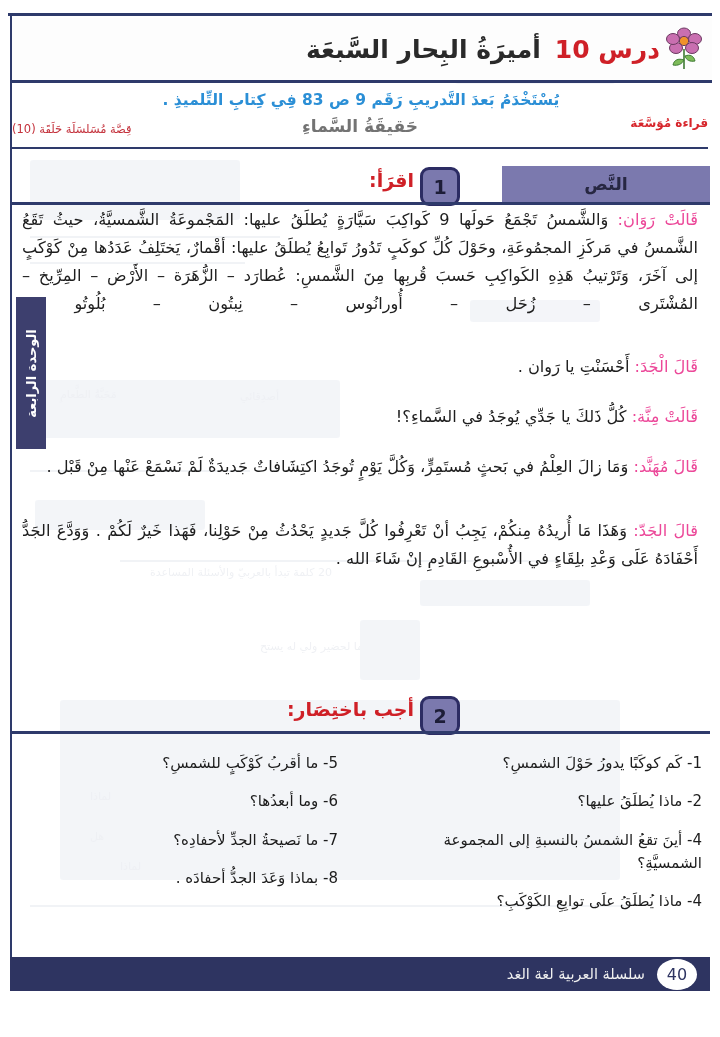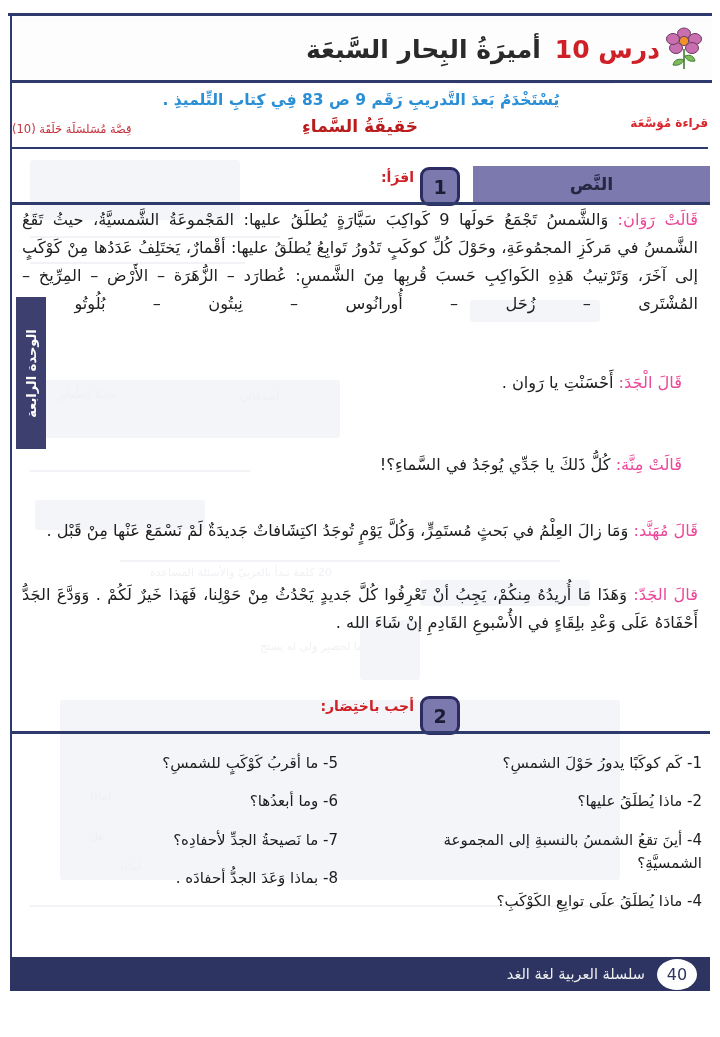--- a/index.html
+++ b/index.html
@@ -125,21 +125,21 @@
     justify-content: space-between;
     z-index: 3;
   }
   .meta-right {
     color: #d7262c;
     font-size: 12px;
     font-weight: bold;
     white-space: nowrap;
   }
   .meta-center {
-    color: #b91c1c;
+    color: #737373;
     font-size: 17px;
     font-weight: bold;
     white-space: nowrap;
     position: absolute;
     left: 0; right: 0;
     text-align: center;
   }
   .meta-left {
     color: #c4323c;
     font-size: 11.5px;
@@ -158,21 +158,21 @@
   .section-bar {
     position: absolute;
     left: 12px; right: 10px;
     height: 36px;
     z-index: 3;
   }
   .section-bar .bar-fill {
     position: absolute;
     top: 0; bottom: 0;
     right: 0;
-    width: 237px;
+    width: 208px;
     background: #7b79ae;
     display: flex;
     align-items: center;
     justify-content: center;
   }
   .section-bar .bar-label {
     color: #272742;
     font-size: 17.5px;
     font-weight: bold;
     white-space: nowrap;
@@ -191,21 +191,21 @@
     font-weight: bold;
     display: flex;
     align-items: center;
     justify-content: center;
   }
   .section-bar .bar-instruction {
     position: absolute;
     top: 3px;
     right: 296px;
     color: #cf2027;
-    font-size: 14px;
+    font-size: 19px;
     font-weight: bold;
     white-space: nowrap;
   }
   .section-bar .bar-underline {
     position: absolute;
     left: 0; right: 0; bottom: -3px;
     height: 3px;
     background: #2e3a6b;
   }
 
@@ -223,21 +223,21 @@
     text-align: justify;
     text-align-last: justify;
     margin: 0 0 14px 0;
   }
   .para.last-right { text-align-last: right; }
   .speaker {
     color: #ec4899;
     font-weight: normal;
   }
   .para.dialog {
-    margin: 16px;
+    margin: 0;
     text-align: left;
     text-align-last: right;
   }
   .spacer-md { height: 22px; }
 
   
   .questions {
     position: absolute;
     left: 20px; right: 18px;
     top: 752px;

